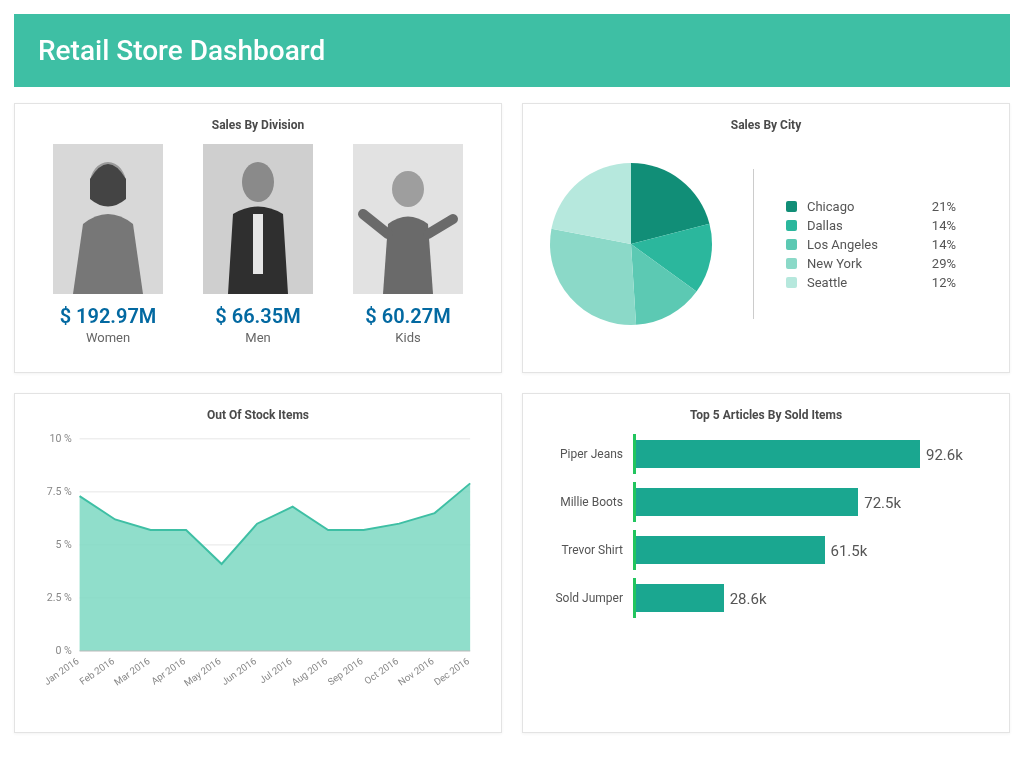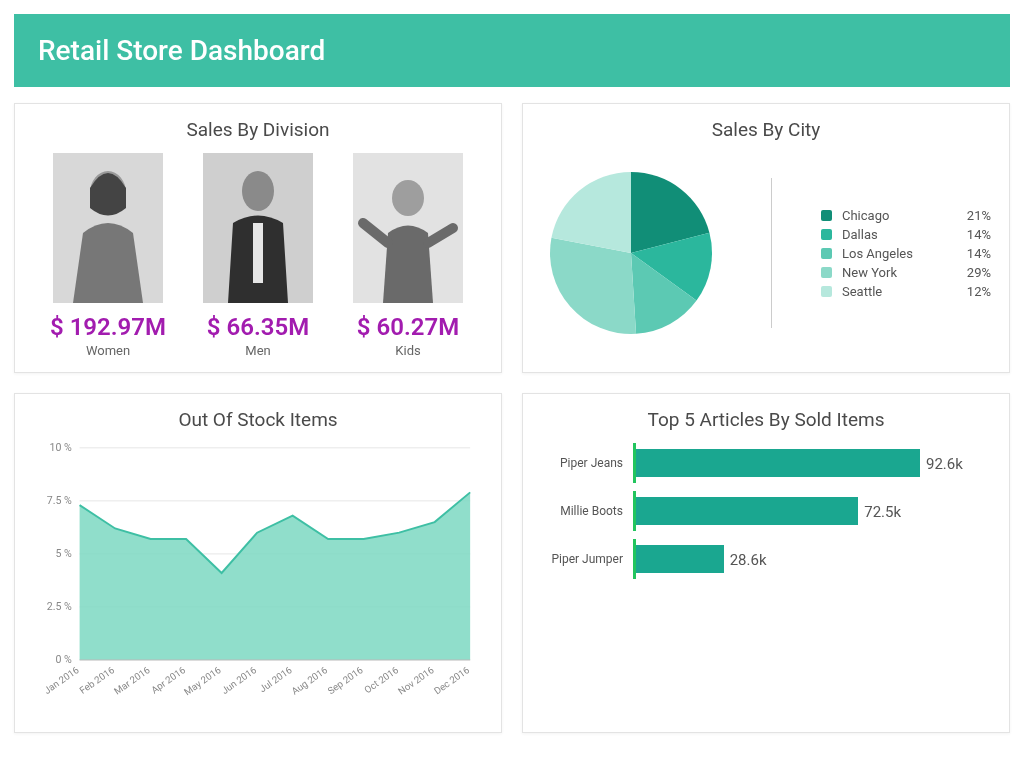--- a/index.html
+++ b/index.html
@@ -28,22 +28,22 @@
   }
   .card {
     background: #fff;
     border: 1px solid #e3e3e3;
     box-shadow: 0 1px 3px rgba(0,0,0,0.05);
     padding: 14px 18px;
     position: relative;
   }
   .card-title {
     text-align: center;
-    font-size: 19px;
-    font-weight: 400;
+    font-size: 12px;
+    font-weight: 700;
     color: #4a4a4a;
     margin-bottom: 12px;
   }
   
   .divisions {
     display: flex;
     justify-content: space-around;
     align-items: flex-end;
   }
   .division {
@@ -51,34 +51,34 @@
     width: 130px;
   }
   .div-img {
     width: 110px;
     height: 150px;
     background: #ccc;
     margin: 0 auto 10px auto;
     display: block;
   }
   .div-value {
-    color: #a21caf;
-    font-size: 24px;
+    color: #0369a1;
+    font-size: 20px;
     font-weight: 600;
   }
   .div-label {
     font-size: 13px;
     color: #666;
     margin-top: 2px;
   }
   
   .pie-wrap {
     display: flex;
     align-items: center;
-    justify-content: space-between;
+    justify-content: flex-start;
     gap: 32px;
     height: 200px;
   }
   .pie-svg { width: 180px; height: 180px; }
   .legend-divider {
     width: 1px;
     height: 150px;
     background: #ccc;
   }
   .legend {
@@ -277,21 +277,28 @@
           </div>
         </div>
         <div class="bar-row">
           <div class="bar-label">Millie Boots</div>
           <div class="bar-track" style="--w:62.6%">
             <div class="bar-fill" style="width:62.6%;background:#1aa790"></div>
             <div class="bar-value" style="--w:62.6%">72.5k</div>
           </div>
         </div>
         <div class="bar-row">
-          <div class="bar-label">Piper Jumper</div>
+          <div class="bar-label">Trevor Shirt</div>
+          <div class="bar-track" style="--w:53.1%">
+            <div class="bar-fill" style="width:53.1%;background:#1aa790"></div>
+            <div class="bar-value" style="--w:53.1%">61.5k</div>
+          </div>
+        </div>
+        <div class="bar-row">
+          <div class="bar-label">Sold Jumper</div>
           <div class="bar-track" style="--w:24.7%">
             <div class="bar-fill" style="width:24.7%;background:#1aa790"></div>
             <div class="bar-value" style="--w:24.7%">28.6k</div>
           </div>
         </div>
       </div>
   </div>
 
 </div>
 

